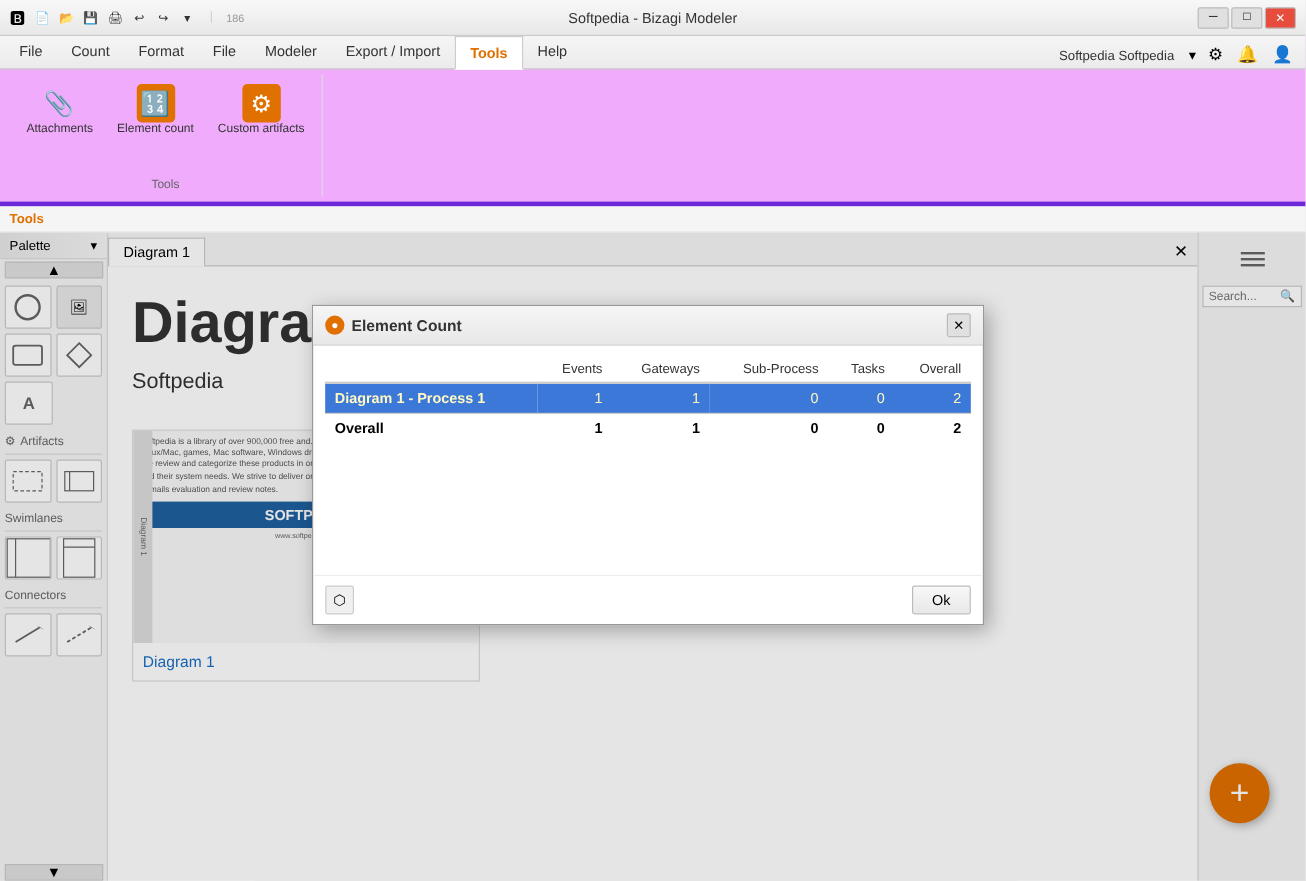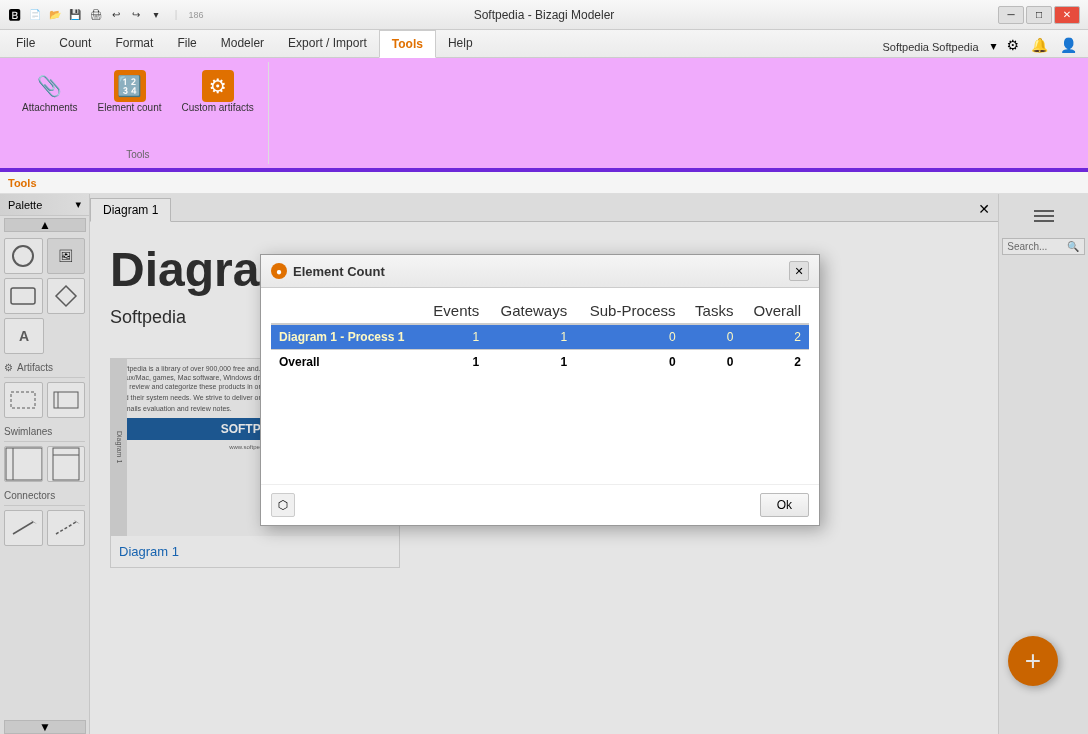--- a/index.html
+++ b/index.html
@@ -64,21 +64,21 @@
     
     .modal-overlay { position: absolute; top: 0; left: 0; right: 0; bottom: 0; background: rgba(0,0,0,0.1); z-index: 100; display: flex; align-items: flex-start; justify-content: flex-start; padding-top: 60px; padding-left: 260px; }
     .modal { background: white; border: 1px solid #999; box-shadow: 4px 4px 16px rgba(0,0,0,0.3); width: 560px; }
     .modal-header { background: linear-gradient(to bottom, #f5f5f5, #e8e8e8); border-bottom: 1px solid #ccc; padding: 6px 10px; display: flex; align-items: center; justify-content: space-between; }
     .modal-header-left { display: flex; align-items: center; gap: 6px; }
     .modal-icon { width: 16px; height: 16px; background: #e07000; border-radius: 50%; display: flex; align-items: center; justify-content: center; color: white; font-size: 10px; font-weight: bold; }
     .modal-title-text { font-size: 13px; font-weight: bold; color: #333; }
     .modal-close { width: 20px; height: 20px; background: #e0e0e0; border: 1px solid #bbb; border-radius: 2px; cursor: pointer; display: flex; align-items: center; justify-content: center; font-size: 11px; }
     .modal-body { padding: 10px; }
     .modal-table { width: 100%; border-collapse: collapse; }
-    .modal-table th { background: white; text-align: right; padding: 4px 8px; font-size: 15px; color: #333; border-bottom: 2px solid #ccc; font-weight: normal; }
+    .modal-table th { background: white; text-align: right; padding: 4px 8px; font-size: 11px; color: #333; border-bottom: 2px solid #ccc; font-weight: normal; }
     .modal-table th:first-child { text-align: left; }
     .modal-table td { padding: 5px 8px; font-size: 12px; text-align: right; border: none; }
     .modal-table td:first-child { text-align: left; font-weight: bold; }
     .modal-table tr.highlighted { background: #3c78d8; color: white; }
     .modal-table tr.highlighted td { color: #fef9c3; }
     .modal-table tr.total-row td { border-top: 1px solid #ccc; font-weight: bold; }
     .modal-footer { padding: 8px 10px; display: flex; justify-content: space-between; align-items: center; border-top: 1px solid #eee; }
     .modal-footer-left { display: flex; gap: 4px; }
     .modal-footer-right { display: flex; gap: 4px; }
     .modal-btn { padding: 4px 16px; border: 1px solid #bbb; background: linear-gradient(to bottom, #f8f8f8, #e8e8e8); cursor: pointer; font-size: 12px; border-radius: 2px; }

